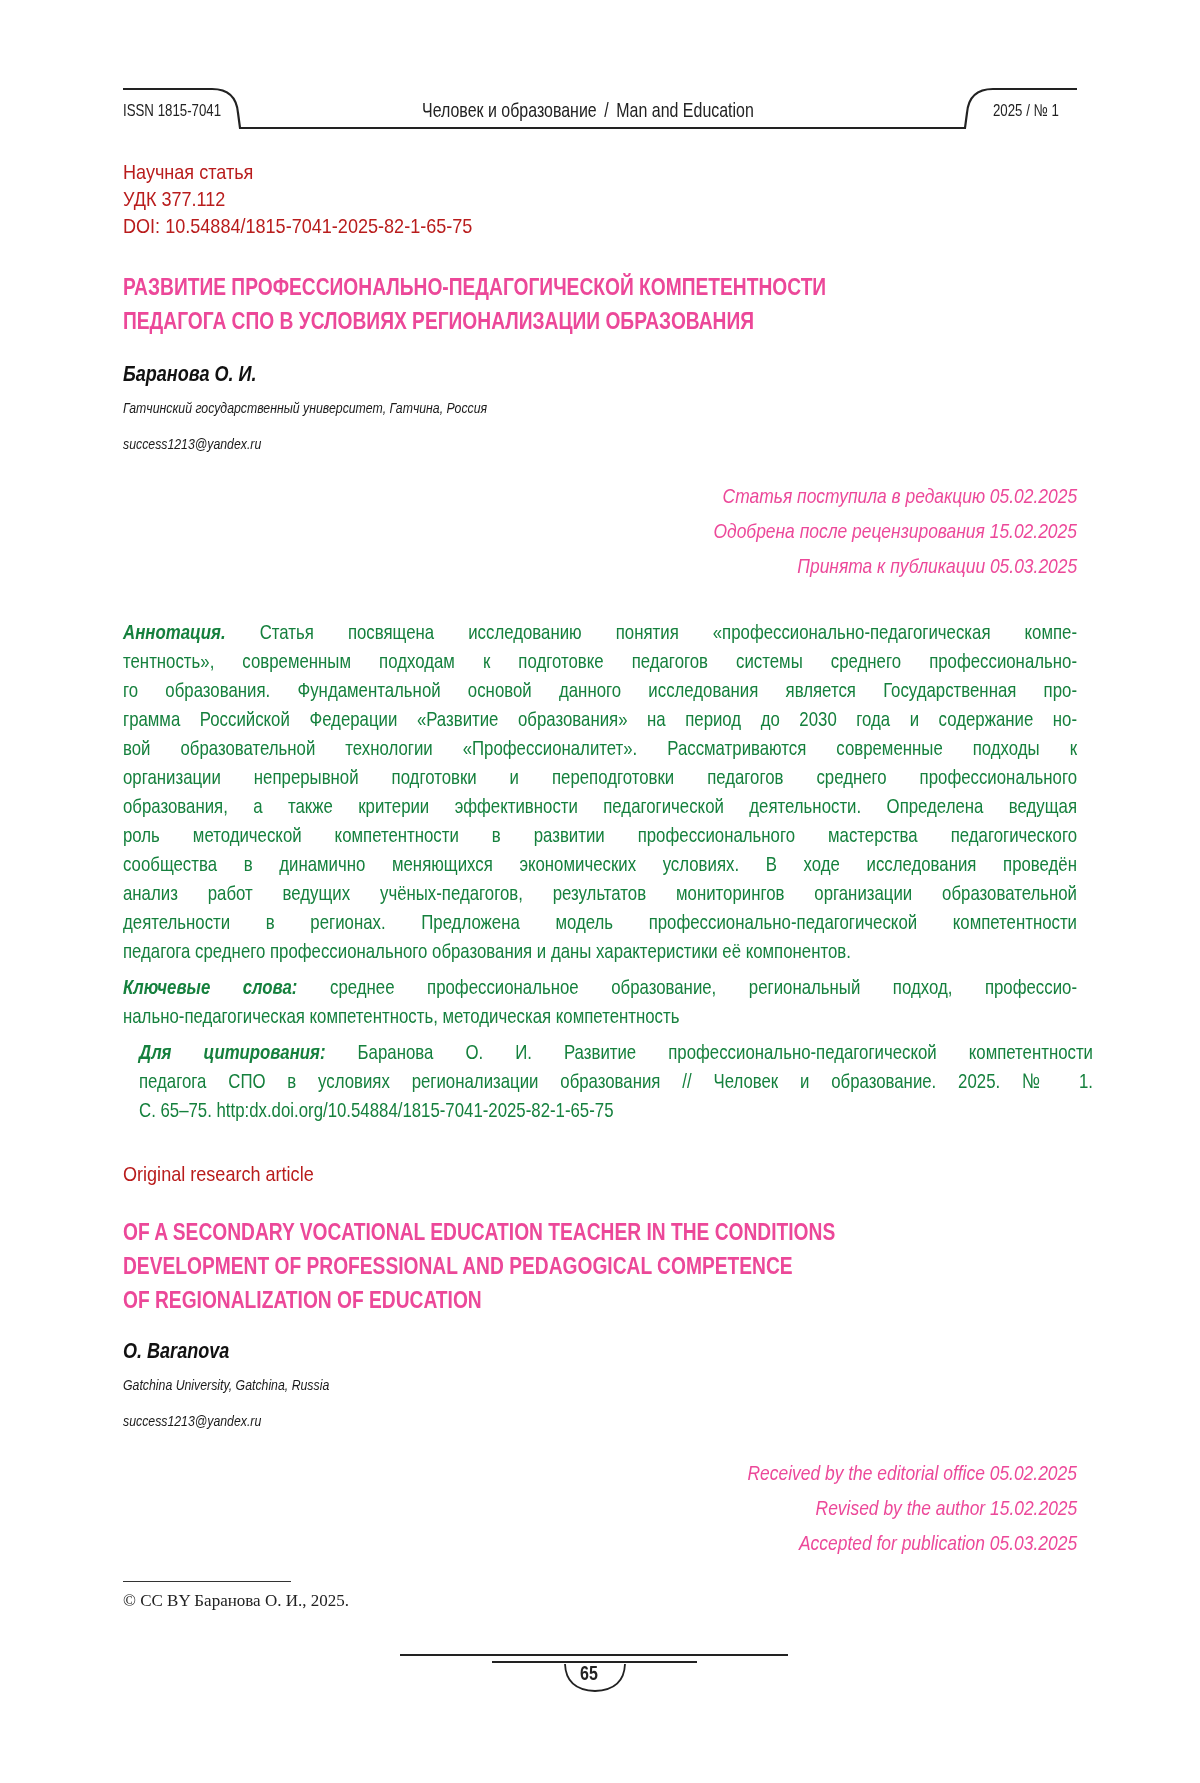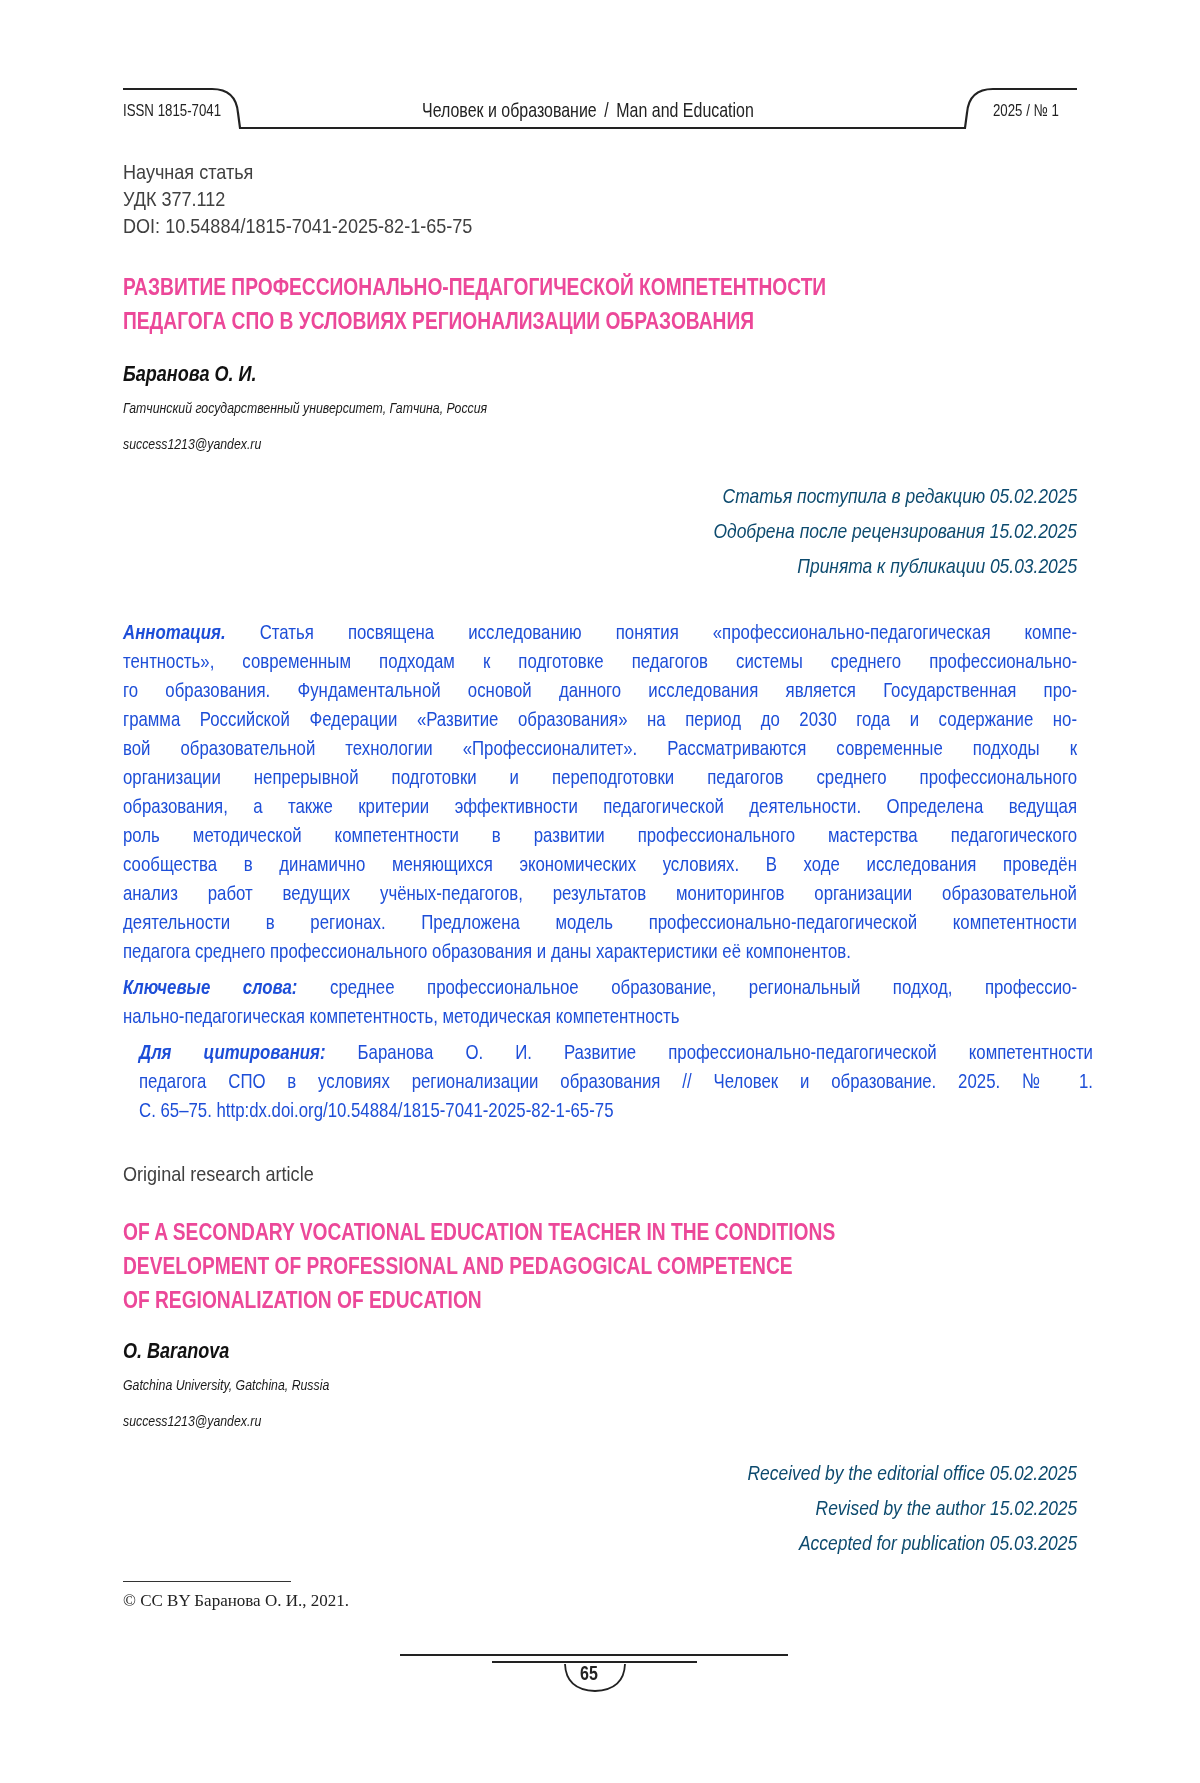--- a/index.html
+++ b/index.html
@@ -11,36 +11,36 @@
   .hdr-text { position: absolute; font-family: "Liberation Sans", sans-serif; font-size: 17px; color: #222; white-space: nowrap; transform: scaleX(0.78); transform-origin: left center; }
   .hdr-issn { left: 123px; top: 101px; }
   .hdr-journal { left: 422px; top: 98px; font-size: 21px; transform: scaleX(0.76); }
   .hdr-journal .sep { padding: 0 10px; }
   .hdr-issue { left: 993px; top: 101px; }
 
   
   .block { position: absolute; left: 123px; width: 954px; }
   .sx { display: inline-block; white-space: nowrap; transform-origin: left top; }
 
-  .meta-line { font-family: "Liberation Sans", sans-serif; font-size: 21px; line-height: 27px; color: #404040; }
+  .meta-line { font-family: "Liberation Sans", sans-serif; font-size: 21px; line-height: 27px; color: #b91c1c; }
   .meta-line .sx { transform: scaleX(0.86); }
 
   .title { font-family: "Liberation Sans", sans-serif; font-weight: bold; font-size: 24px; line-height: 34px; color: #ec4899; letter-spacing: 0; }
   .title .sx { transform: scaleX(0.80); }
 
   .author { font-family: "Liberation Sans", sans-serif; font-weight: bold; font-style: italic; font-size: 22px; line-height: 28px; color: #111; }
   .author .sx { transform: scaleX(0.82); }
 
   .affil { font-family: "Liberation Sans", sans-serif; font-style: italic; font-size: 15px; line-height: 36px; color: #1a1a1a; }
   .affil .sx { transform: scaleX(0.82); }
 
-  .dates { position: absolute; right: 123px; width: 700px; text-align: right; font-family: "Liberation Sans", sans-serif; font-style: italic; font-size: 21px; line-height: 35px; color: #0c4a6e; }
+  .dates { position: absolute; right: 123px; width: 700px; text-align: right; font-family: "Liberation Sans", sans-serif; font-style: italic; font-size: 21px; line-height: 35px; color: #ec4899; }
   .dates .sx { transform: scaleX(0.83); transform-origin: right top; }
 
-  .para { font-family: "Liberation Sans", sans-serif; font-size: 21px; line-height: 29px; color: #1d4ed8; }
+  .para { font-family: "Liberation Sans", sans-serif; font-size: 21px; line-height: 29px; color: #15803d; }
   .para .line { display: block; white-space: nowrap; transform: scaleX(0.80); transform-origin: left top; width: 125%; text-align: justify; text-align-last: justify; }
   .para .line.last { text-align-last: left; }
   .para .lbl { font-weight: bold; font-style: italic; }
 
   
   .fn-rule { position: absolute; left: 123px; top: 1581px; width: 168px; height: 0; border-top: 1.5px solid #333; }
   .fn-text { position: absolute; left: 123px; top: 1591px; font-family: "Liberation Serif", serif; font-size: 17px; color: #222; }
 
   
   .page-foot { position: absolute; left: 0; top: 0; width: 1200px; height: 1783px; pointer-events: none; }
@@ -127,20 +127,20 @@
   <div><span class="sx">success1213@yandex.ru</span></div>
 </div>
 
 <div class="dates" style="top:1455px;">
   <div><span class="sx">Received by the editorial office 05.02.2025</span></div>
   <div><span class="sx">Revised by the author 15.02.2025</span></div>
   <div><span class="sx">Accepted for publication 05.03.2025</span></div>
 </div>
 
 <div class="fn-rule"></div>
-<div class="fn-text">© CC BY Баранова О. И., 2021.</div>
+<div class="fn-text">© CC BY Баранова О. И., 2025.</div>
 
 <svg class="page-foot" width="1200" height="1783">
   <line x1="400" y1="1655" x2="788" y2="1655" stroke="#222" stroke-width="2"></line>
   <line x1="492" y1="1662" x2="697" y2="1662" stroke="#222" stroke-width="2"></line>
   <path d="M565 1664 Q566 1690 595 1691 Q624 1690 625 1664" fill="none" stroke="#222" stroke-width="1.8"></path>
 </svg>
 <div class="page-num">65</div>
 
 </body></html>

